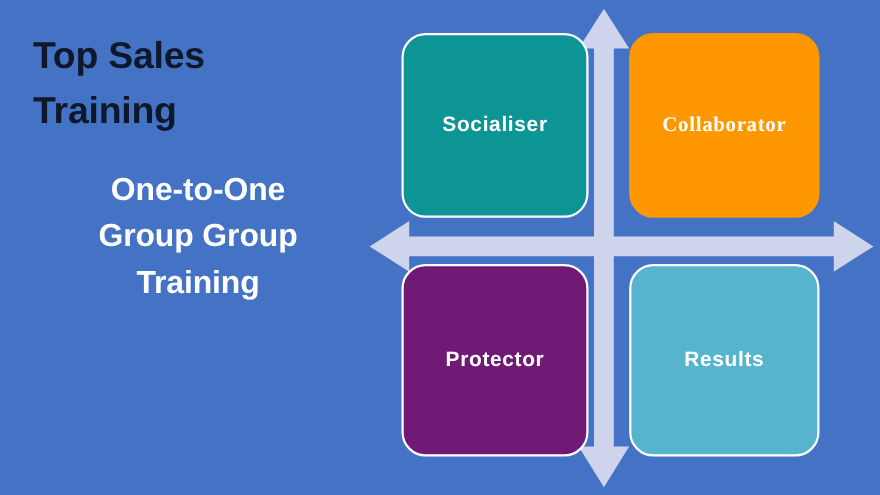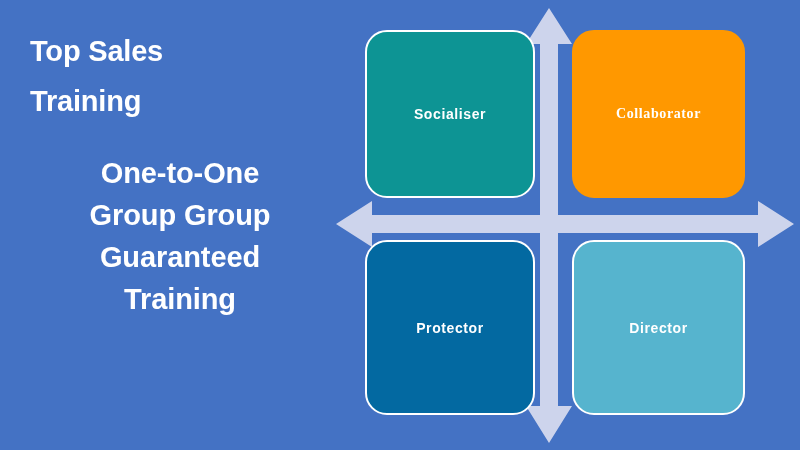--- a/index.html
+++ b/index.html
@@ -17,22 +17,22 @@
   }
 
   
   .text-panel {
     position: absolute;
     left: 30px;
     top: 26px;
     width: 300px;
   }
   .title-line {
-    color: #ffffff;
-    font-size: 29px;
+    color: #0f172a;
+    font-size: 34px;
     font-weight: 700;
     line-height: 50px;
     letter-spacing: -0.2px;
     white-space: nowrap;
   }
   .subtitle-block {
     margin-top: 26px;
     text-align: center;
   }
   .subtitle-line {
@@ -63,42 +63,42 @@
   .quad {
     position: absolute;
     display: flex;
     align-items: center;
     justify-content: center;
     border-radius: 22px;
     box-sizing: border-box;
   }
   .quad-label {
     color: #ffffff;
-    font-size: 14px;
+    font-size: 19px;
     font-weight: 700;
     letter-spacing: 0.6px;
     text-align: center;
     white-space: nowrap;
   }
 
   
   .quad-socialiser {
     left: 35px;  top: 30px;  width: 170px; height: 168px;
     background: #0D9494;
     border: 2px solid #ffffff;
   }
   .quad-collaborator {
     left: 242px; top: 30px;  width: 173px; height: 168px;
     background: #FF9800;
     border: 2px solid #FF9800;
     font-family: Liberation Serif, serif;
   }
   .quad-protector {
     left: 35px;  top: 240px; width: 170px; height: 175px;
-    background: #0369a1;
+    background: #701a75;
     border: 2px solid #ffffff;
   }
   .quad-director {
     left: 242px; top: 240px; width: 173px; height: 175px;
     background: #56B4CE;
     border: 2px solid #ffffff;
   }
 </style>
 </head>
 <body>
@@ -108,21 +108,20 @@
   <div class="text-panel">
 
     <div>
       <div class="title-line">Top Sales</div>
       <div class="title-line">Training</div>
     </div>
 
     <div class="subtitle-block">
       <div class="subtitle-line">One-to-One</div>
       <div class="subtitle-line">Group Group</div>
-      <div class="subtitle-line">Guaranteed</div>
       <div class="subtitle-line">Training</div>
     </div>
 
   </div>
 
   <div class="matrix">
 
     <svg class="axes-svg" viewBox="0 0 470 450">
 
       <polygon points="219,8 242,44 228,44 228,406 242,406 219,443 196,406 210,406 210,44 196,44" fill="#CDD4EC"></polygon>
@@ -136,18 +135,18 @@
 
     <div class="quad quad-collaborator">
       <span class="quad-label">Collaborator</span>
     </div>
 
     <div class="quad quad-protector">
       <span class="quad-label">Protector</span>
     </div>
 
     <div class="quad quad-director">
-      <span class="quad-label">Director</span>
+      <span class="quad-label">Results</span>
     </div>
 
   </div>
 
 </div>
 
 </body></html>

